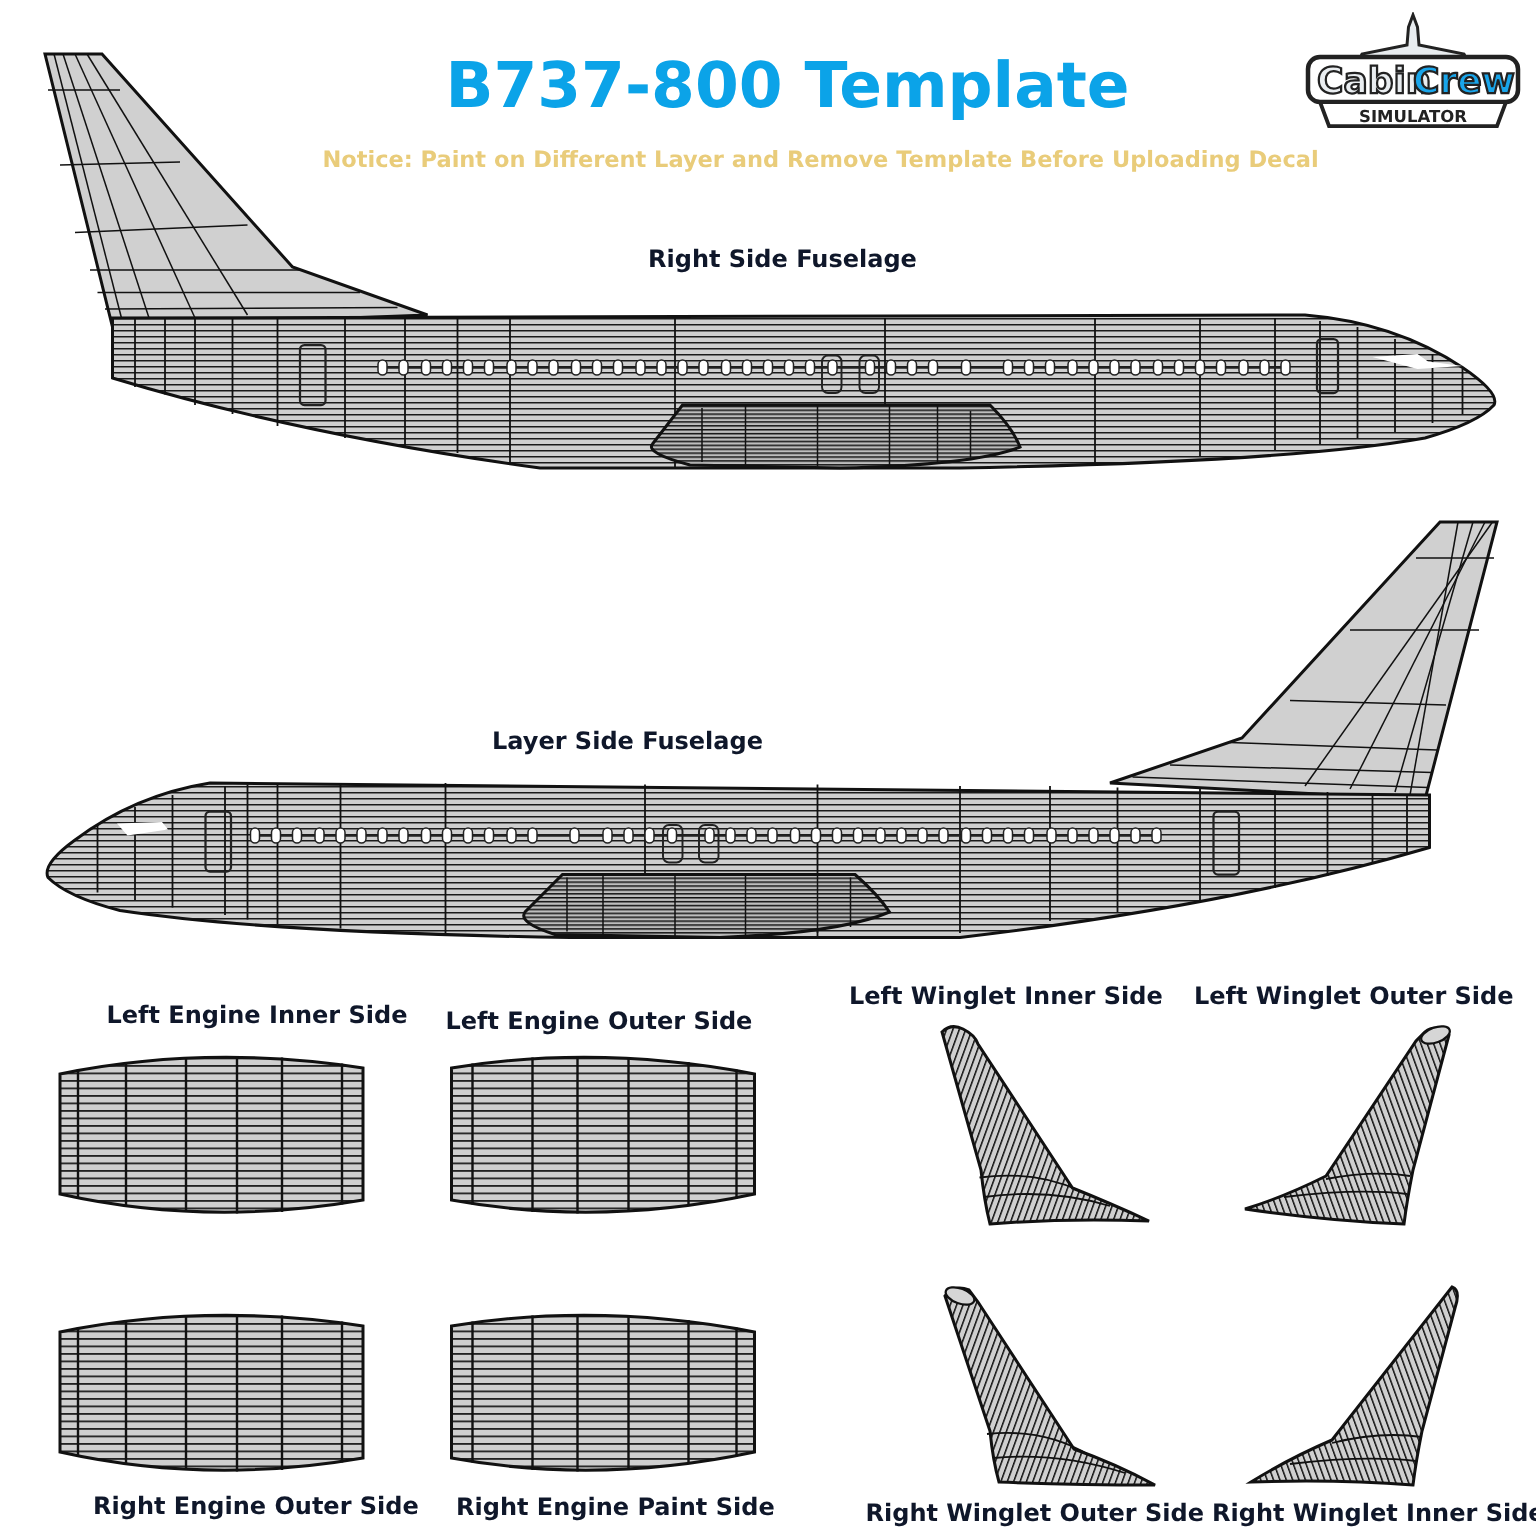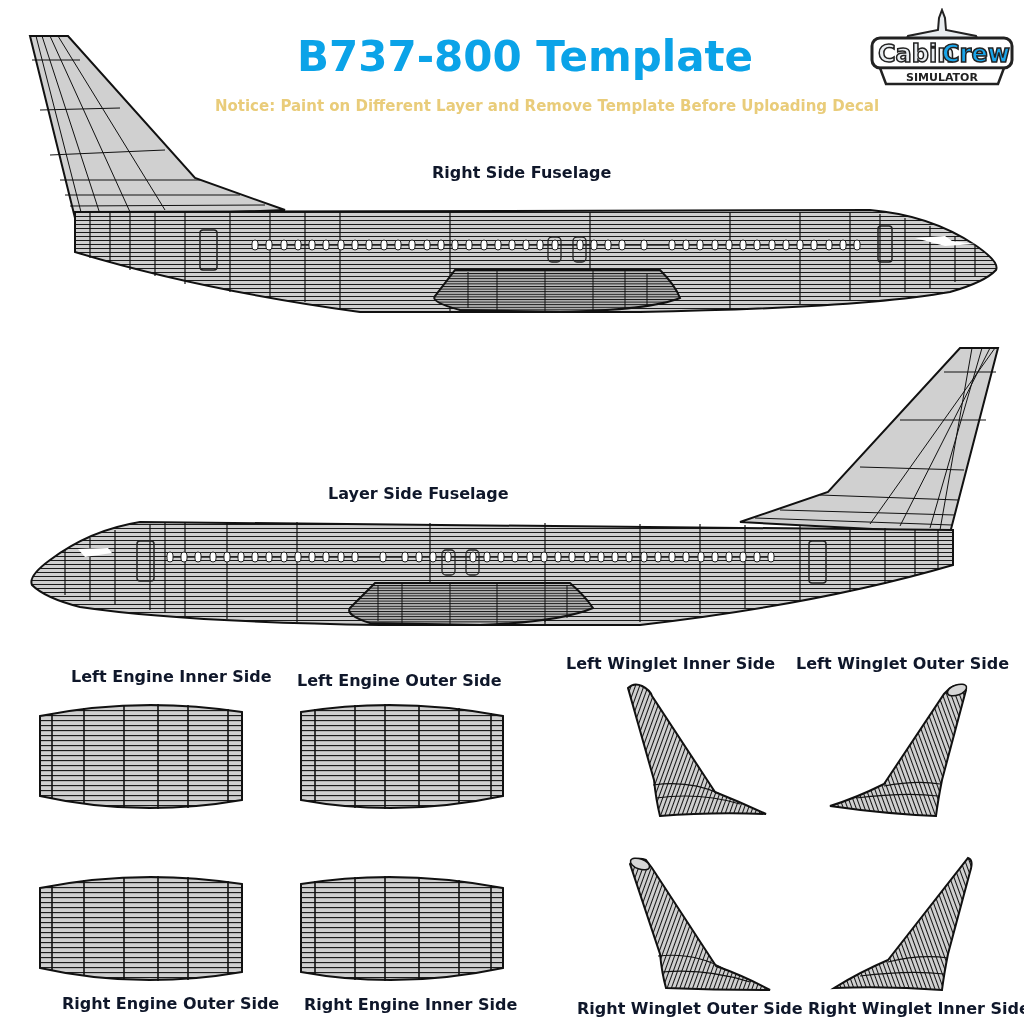--- a/index.html
+++ b/index.html
@@ -27,21 +27,21 @@
   <text x="76" y="73" text-anchor="middle" font-family="DejaVu Sans, sans-serif" font-weight="bold" font-size="11" fill="#222">SIMULATOR</text>
 </svg>
 
 <div class="lbl" style="left:432px; top:163px;">Right Side Fuselage</div>
 <div class="lbl" style="left:328px; top:484px;">Layer Side Fuselage</div>
 <div class="lbl" style="left:49px; top:667px;margin-left:22px;">Left Engine Inner Side</div>
 <div class="lbl" style="left:297px; top:671px;">Left Engine Outer Side</div>
 <div class="lbl" style="left:566px; top:654px;">Left Winglet Inner Side</div>
 <div class="lbl" style="left:796px; top:654px;">Left Winglet Outer Side</div>
 <div class="lbl" style="left:35px; top:994px;margin-left:27px;">Right Engine Outer Side</div>
-<div class="lbl" style="left:304px; top:995px;">Right Engine Inner Side</div>
+<div class="lbl" style="left:304px; top:995px;">Right Engine Paint Side</div>
 <div class="lbl" style="left:577px; top:999px;">Right Winglet Outer Side</div>
 <div class="lbl" style="left:808px; top:999px;">Right Winglet Inner Side</div>
 
 <svg width="0" height="0" style="position:absolute">
   <defs>
     <pattern id="hstripe" width="8" height="4" patternUnits="userSpaceOnUse">
       <rect width="8" height="4" fill="#cfcfcf"></rect>
       <line x1="0" y1="0.5" x2="8" y2="0.5" stroke="#1a1a1a" stroke-width="1"></line>
     </pattern>
     <pattern id="hstripeDense" width="8" height="2.6" patternUnits="userSpaceOnUse">

